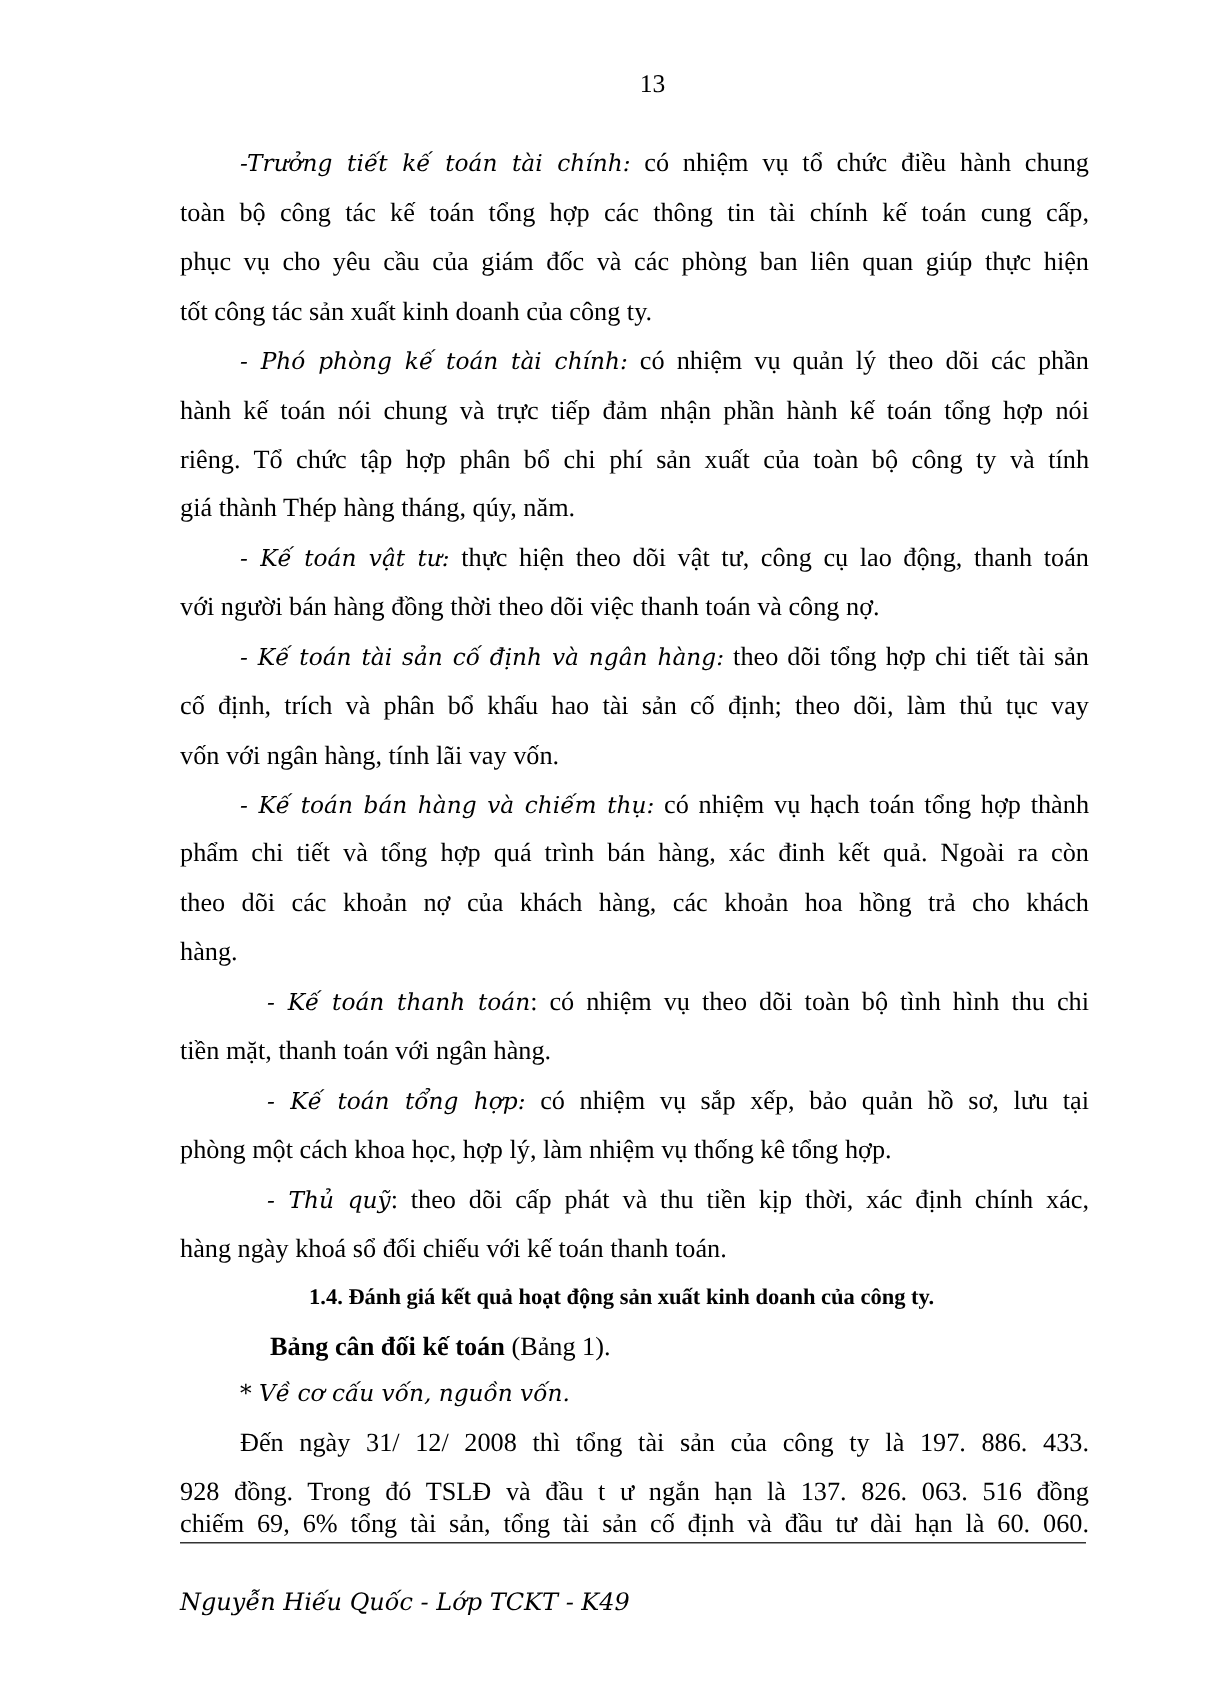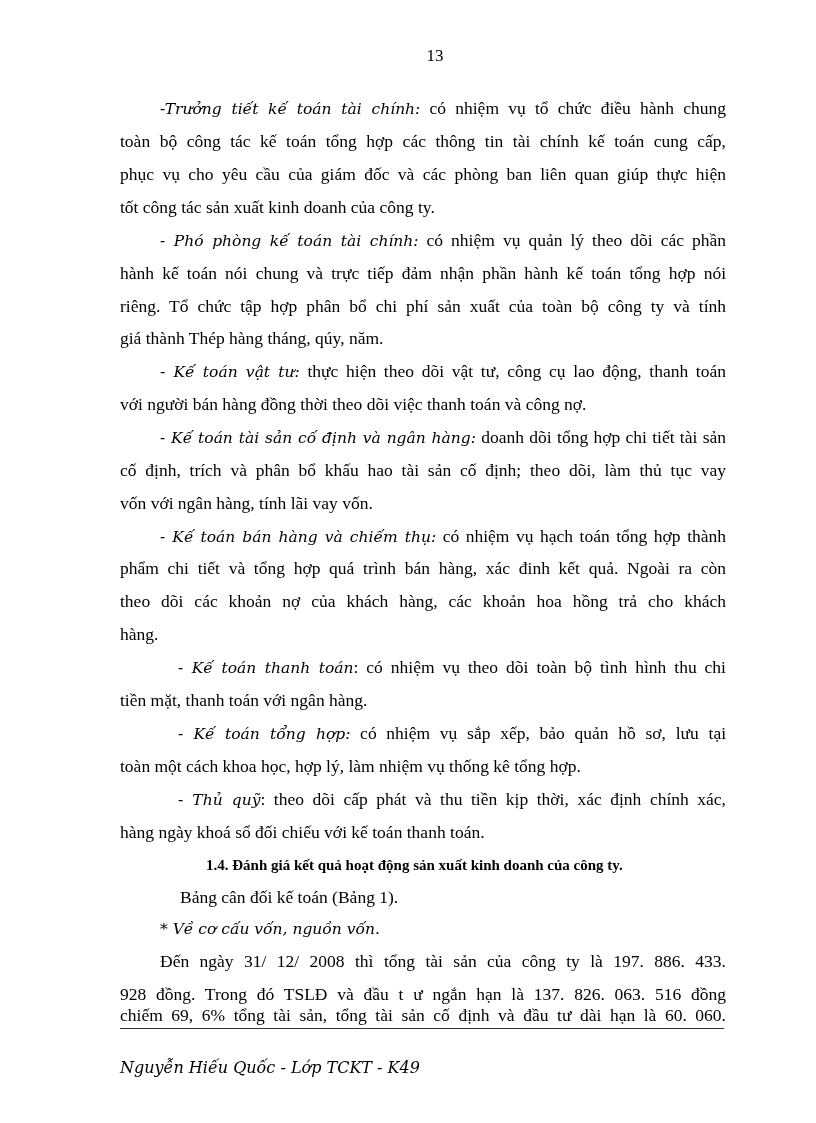--- a/index.html
+++ b/index.html
@@ -8,21 +8,21 @@
   .page-number { position: absolute; top: 46px; left: 0; width: 816px; text-align: center;
                  font-size: 17px; margin-left: 27px; }
   .line { position: absolute; left: 120px; width: 606px; font-size: 17.5px;
           white-space: nowrap; line-height: 22px; }
   .just { text-align: justify; text-align-last: justify; }
   .i1 { left: 160px; width: 566px; }
   .i3 { left: 178px; width: 548px; }
   .it { font-style: italic; font-family: "DejaVu Serif", serif; font-size: 15.5px; }
   .heading { position: absolute; left: 206px; width: 536px; font-weight: bold; 
              font-size: 15px; white-space: nowrap; line-height: 22px; }
-  .b { font-weight: normal; margin-top: 29px; }
+  .b { font-weight: bold; margin-top: 29px; }
   .rule { position: absolute; left: 120px; top: 1028px; width: 604px; height: 0;
           border-top: 1px solid #333; }
   .footer { position: absolute; left: 120px; top: 1058px; font-style: italic;
             font-family: "DejaVu Serif", serif; font-size: 16px; white-space: nowrap; }
 </style>
 </head>
 <body>
 
 <div class="page-number">13</div>
 
@@ -32,34 +32,34 @@
 <div class="line" style="top:196px">tốt công tác sản xuất kinh doanh của công ty.</div>
 
 <div class="line just i1" style="top:229px"><span class="it">- Phó phòng kế toán tài chính:</span><span> có nhiệm vụ quản lý theo dõi các phần</span></div>
 <div class="line just" style="top:262px">hành kế toán nói chung và trực tiếp đảm nhận phần hành kế toán tổng hợp nói</div>
 <div class="line just" style="top:295px">riêng. Tổ chức tập hợp phân bổ chi phí sản xuất của toàn bộ công ty và tính</div>
 <div class="line" style="top:327px">giá thành Thép hàng tháng, qúy, năm.</div>
 
 <div class="line just i1" style="top:360px"><span class="it">- Kế toán vật tư:</span><span> thực hiện theo dõi vật tư, công cụ lao động, thanh toán</span></div>
 <div class="line" style="top:393px">với người bán hàng đồng thời theo dõi việc thanh toán và công nợ.</div>
 
-<div class="line just i1" style="top:426px"><span class="it">- Kế toán tài sản cố định và ngân hàng:</span><span> doanh dõi tổng hợp chi tiết tài sản</span></div>
+<div class="line just i1" style="top:426px"><span class="it">- Kế toán tài sản cố định và ngân hàng:</span><span> theo dõi tổng hợp chi tiết tài sản</span></div>
 <div class="line just" style="top:459px">cố định, trích và phân bổ khấu hao tài sản cố định; theo dõi, làm thủ tục vay</div>
 <div class="line" style="top:492px">vốn với ngân hàng, tính lãi vay vốn.</div>
 
 <div class="line just i1" style="top:525px"><span class="it">- Kế toán bán hàng và chiếm thụ:</span><span> có nhiệm vụ hạch toán tổng hợp thành</span></div>
 <div class="line just" style="top:557px">phẩm chi tiết và tổng hợp quá trình bán hàng, xác đinh kết quả. Ngoài ra còn</div>
 <div class="line just" style="top:590px">theo dõi các khoản nợ của khách hàng, các khoản hoa hồng trả cho khách</div>
 <div class="line" style="top:623px">hàng.</div>
 
 <div class="line just i3" style="top:656px"><span class="it">- Kế toán thanh toán</span><span>: có nhiệm vụ theo dõi toàn bộ tình hình thu chi</span></div>
 <div class="line" style="top:689px">tiền mặt, thanh toán với ngân hàng.</div>
 
 <div class="line just i3" style="top:722px"><span class="it">- Kế toán tổng hợp:</span><span> có nhiệm vụ sắp xếp, bảo quản hồ sơ, lưu tại</span></div>
-<div class="line" style="top:755px">toàn một cách khoa học, hợp lý, làm nhiệm vụ thống kê tổng hợp.</div>
+<div class="line" style="top:755px">phòng một cách khoa học, hợp lý, làm nhiệm vụ thống kê tổng hợp.</div>
 
 <div class="line just i3" style="top:788px"><span class="it">- Thủ quỹ</span><span>: theo dõi cấp phát và thu tiền kịp thời, xác định chính xác,</span></div>
 <div class="line" style="top:821px">hàng ngày khoá sổ đối chiếu với kế toán thanh toán.</div>
 
 <div class="heading" style="top:854px">1.4. Đánh giá kết quả hoạt động sản xuất kinh doanh của công ty.</div>
 
 <div class="line" style="left:180px; top:886px"><span class="b">Bảng cân đối kế toán</span><span> (Bảng 1).</span></div>
 
 <div class="line it" style="left:160px; top:918px">* Về cơ cấu vốn, nguồn vốn.</div>
 

